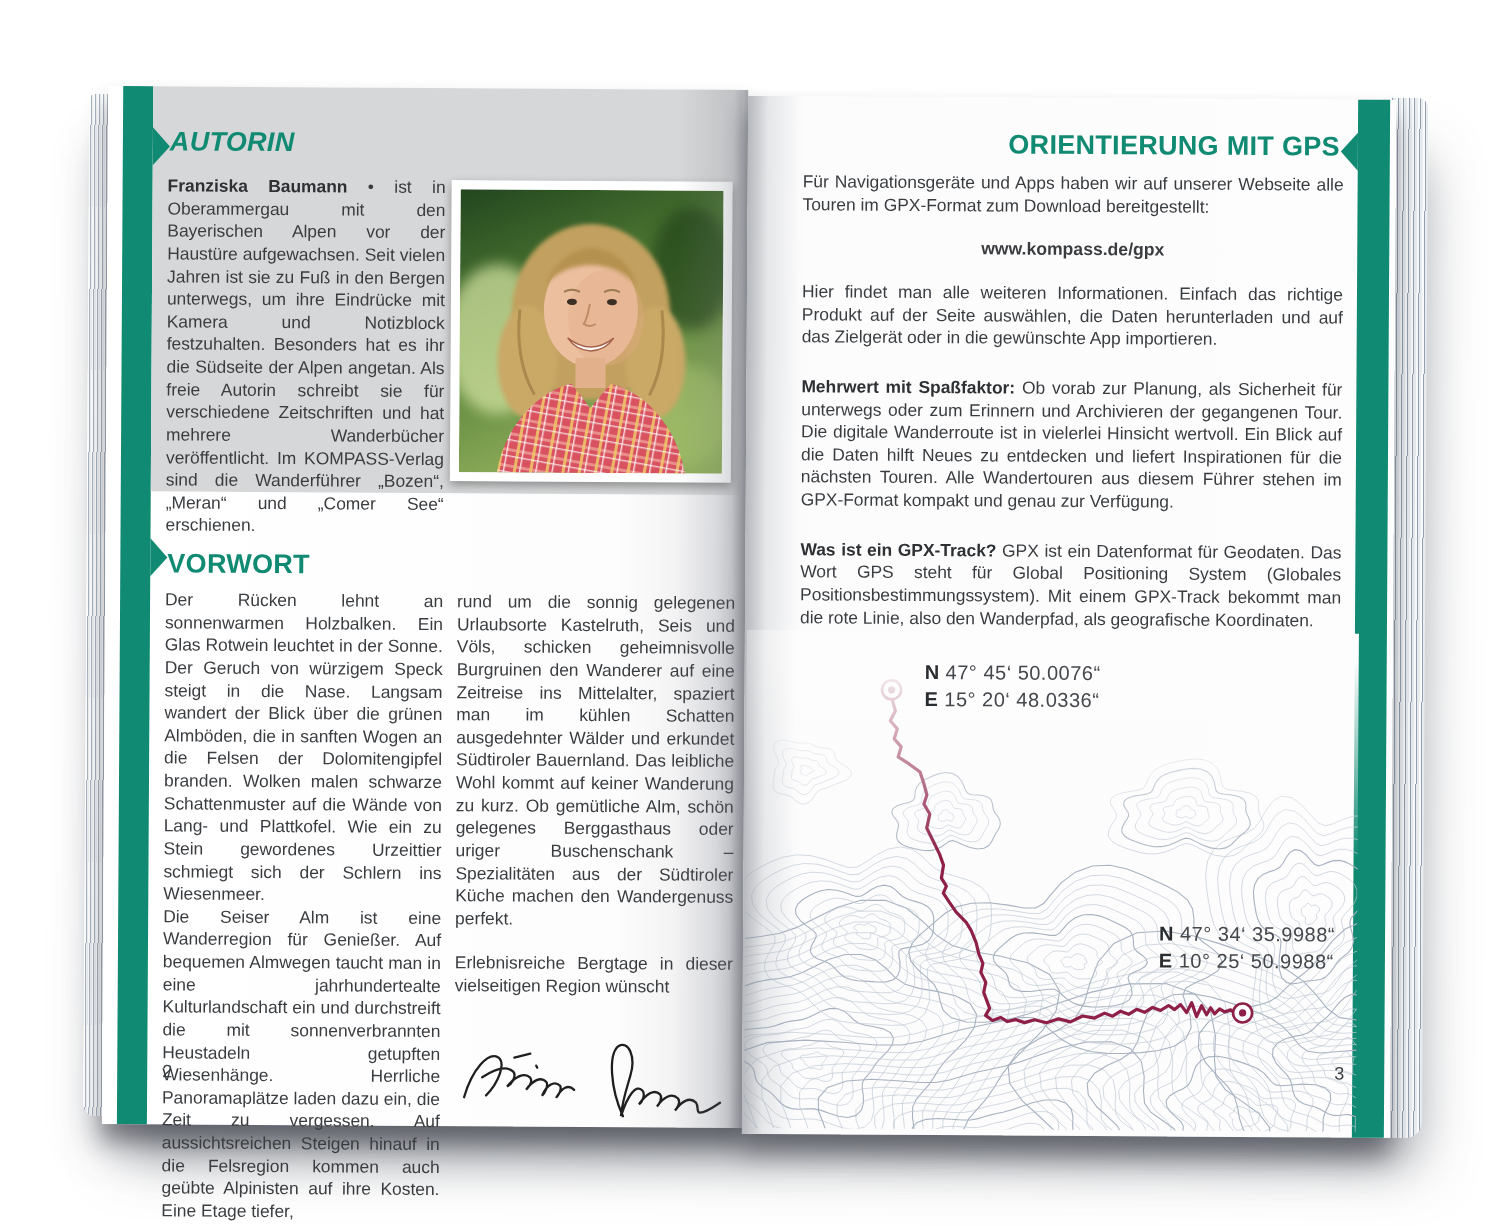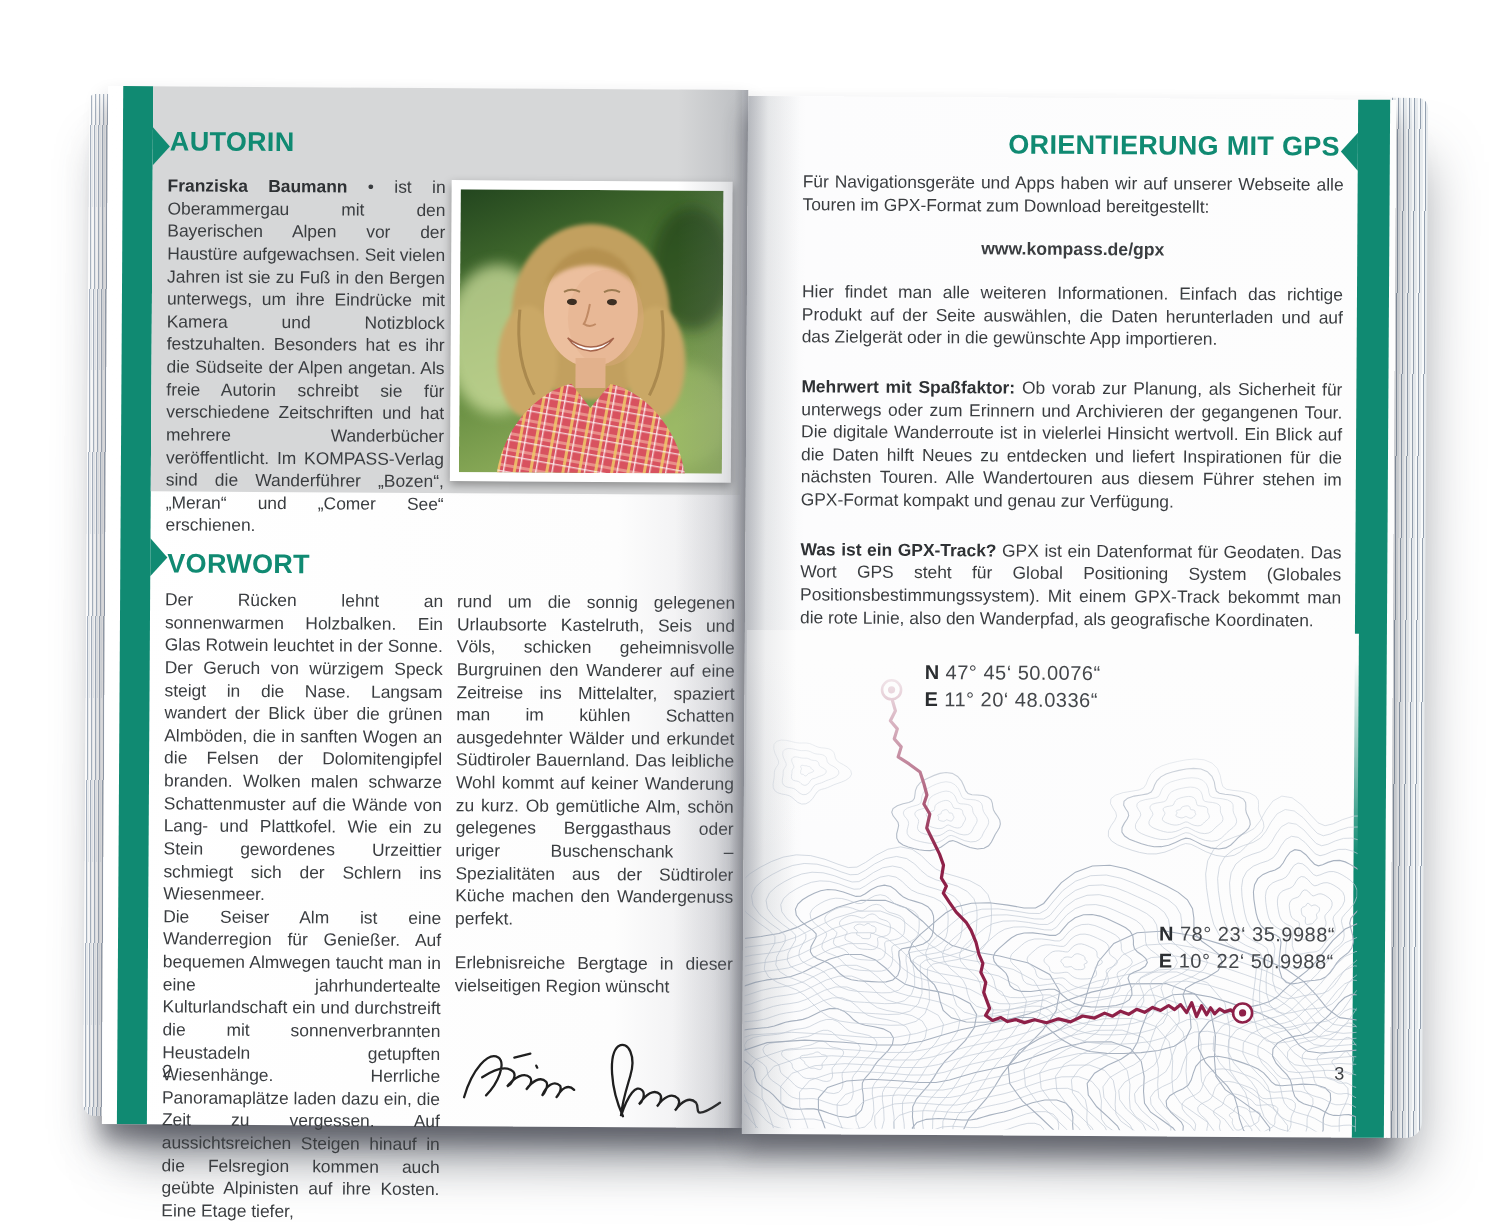--- a/index.html
+++ b/index.html
@@ -27,21 +27,21 @@
     box-shadow:0 18px 24px rgba(40,40,50,0.45);}
   .gbar{position:absolute;background:#108a72;}
   .gbar-left{left:15px;top:0;width:30px;height:100%;}
   .gbar-right{right:6px;top:0;width:32px;height:100%;}
   .arrow-r{position:absolute;width:0;height:0;border-top:19px solid transparent;
     border-bottom:19px solid transparent;border-left:17px solid #108a72;}
   .arrow-l{position:absolute;width:0;height:0;border-top:19px solid transparent;
     border-bottom:19px solid transparent;border-right:17px solid #108a72;}
   .gray-box{position:absolute;left:45px;top:0;width:589px;height:405px;background:#d6d7d8;}
   h1.sec{margin:0;font-size:27px;font-weight:bold;color:#108a72;letter-spacing:0.3px;}
-  .head-autorin{position:absolute;left:62px;top:40px;}
+  .head-autorin{position:absolute;left:62px;top:40px;font-style:italic;}
   .head-vorwort{position:absolute;left:62px;top:462px;}
   .head-gps{position:absolute;right:56px;top:32px;text-align:right;}
   .bodytxt{font-size:17.4px;line-height:1.3;text-align:justify;color:#3a3d40;}
   .author-text{position:absolute;left:60px;top:88px;width:278px;}
   .author-text b{color:#2e3134;}
   .photo{position:absolute;left:344px;top:92px;width:263px;height:283px;background:#fff;
     padding:9px;box-shadow:0 4px 10px rgba(0,0,0,0.35);}
   .photo svg{display:block;}
   .col{position:absolute;top:502px;width:278px;}
   .col1{left:60px;}
@@ -275,24 +275,24 @@
           <path d="M699.7 430.0L700.4 439.9L699.8 449.8L697.8 459.7L695.8 469.7L695.7 481.2L698.0 495.5L701.1 513.0L701.7 531.7L696.8 547.9L685.3 557.7L669.1 559.2L651.2 553.6L634.8 544.8L621.3 537.2L610.2 533.7L600.0 533.9L589.6 535.6L579.0 535.6L568.8 532.8L559.5 527.8L550.5 522.6L540.8 518.6L529.7 515.7L517.9 512.1L507.2 506.2L499.6 497.1L495.6 485.8L493.5 474.1L490.2 463.3L483.2 453.2L472.6 442.6L461.3 430.0L454.0 415.6L454.6 401.1L464.1 388.8L480.0 380.3L497.8 375.4L513.4 372.1L525.0 368.4L533.1 363.1L539.7 356.5L546.5 349.9L554.0 343.9L561.8 337.8L569.7 330.0L578.0 319.4L587.9 306.9L600.0 295.5L613.9 289.2L627.7 290.5L639.7 299.2L648.9 312.0L656.3 324.7L664.2 334.0L674.2 339.5L686.4 343.6L698.5 349.1L707.4 358.2L711.0 370.7L709.3 384.7L705.0 398.2L701.0 409.9L699.3 420.2L699.7 430.0Z" fill="none" stroke="#a8b2c0" stroke-width="1.1"></path>
           <polyline points="146,70 149,80 144,90 151,98 148,108 155,116 152,126 163,133 174,141 178,153 181,164 178,173 184,183 181,197 188,211 194,223 198,234 196,247 201,255 198,262 204,271 211,281 221,291 226,299 231,311 234,323 238,332 236,341 241,351 239,361 242,369 245,377 241,384 248,389 256,386 263,390 271,388 280,391 290,388 302,391 314,387 326,390 338,384 350,386 360,381 368,384 376,379 384,382 392,377 400,380 408,375 416,378 424,373 430,377 436,372 442,380 447,370 452,384 457,373 462,382 466,375 470,381 475,376 480,379 486,377 490,380" fill="none" stroke="#8e2048" stroke-width="3.2" stroke-linejoin="round" stroke-linecap="round"></polyline>
           <circle cx="145" cy="59" r="9.5" fill="#fdfdfd" stroke="#8e2048" stroke-width="2.6"></circle>
           <circle cx="145" cy="59" r="3.6" fill="#8e2048"></circle>
           <circle cx="498" cy="380" r="9.5" fill="#fdfdfd" stroke="#8e2048" stroke-width="2.6"></circle>
           <circle cx="498" cy="380" r="3.6" fill="#8e2048"></circle>
         </svg>
       <div class="map-fade"></div>
       <div class="coord coord-start">
         <div><b>N</b><span>47° 45‘ 50.0076“</span></div>
-        <div><b>E</b><span>11° 20‘ 48.0336“</span></div>
+        <div><b>E</b><span>15° 20‘ 48.0336“</span></div>
       </div>
       <div class="coord coord-end">
-        <div><b>N</b><span>78° 23‘ 35.9988“</span></div>
-        <div><b>E</b><span>10° 22‘ 50.9988“</span></div>
+        <div><b>N</b><span>47° 34‘ 35.9988“</span></div>
+        <div><b>E</b><span>10° 25‘ 50.9988“</span></div>
       </div>
     </div>
 
     <div class="pagenum pn-right">3</div>
     <div class="gutter-shade-r"></div>
   </div>
 </div>
 
 </body></html>

